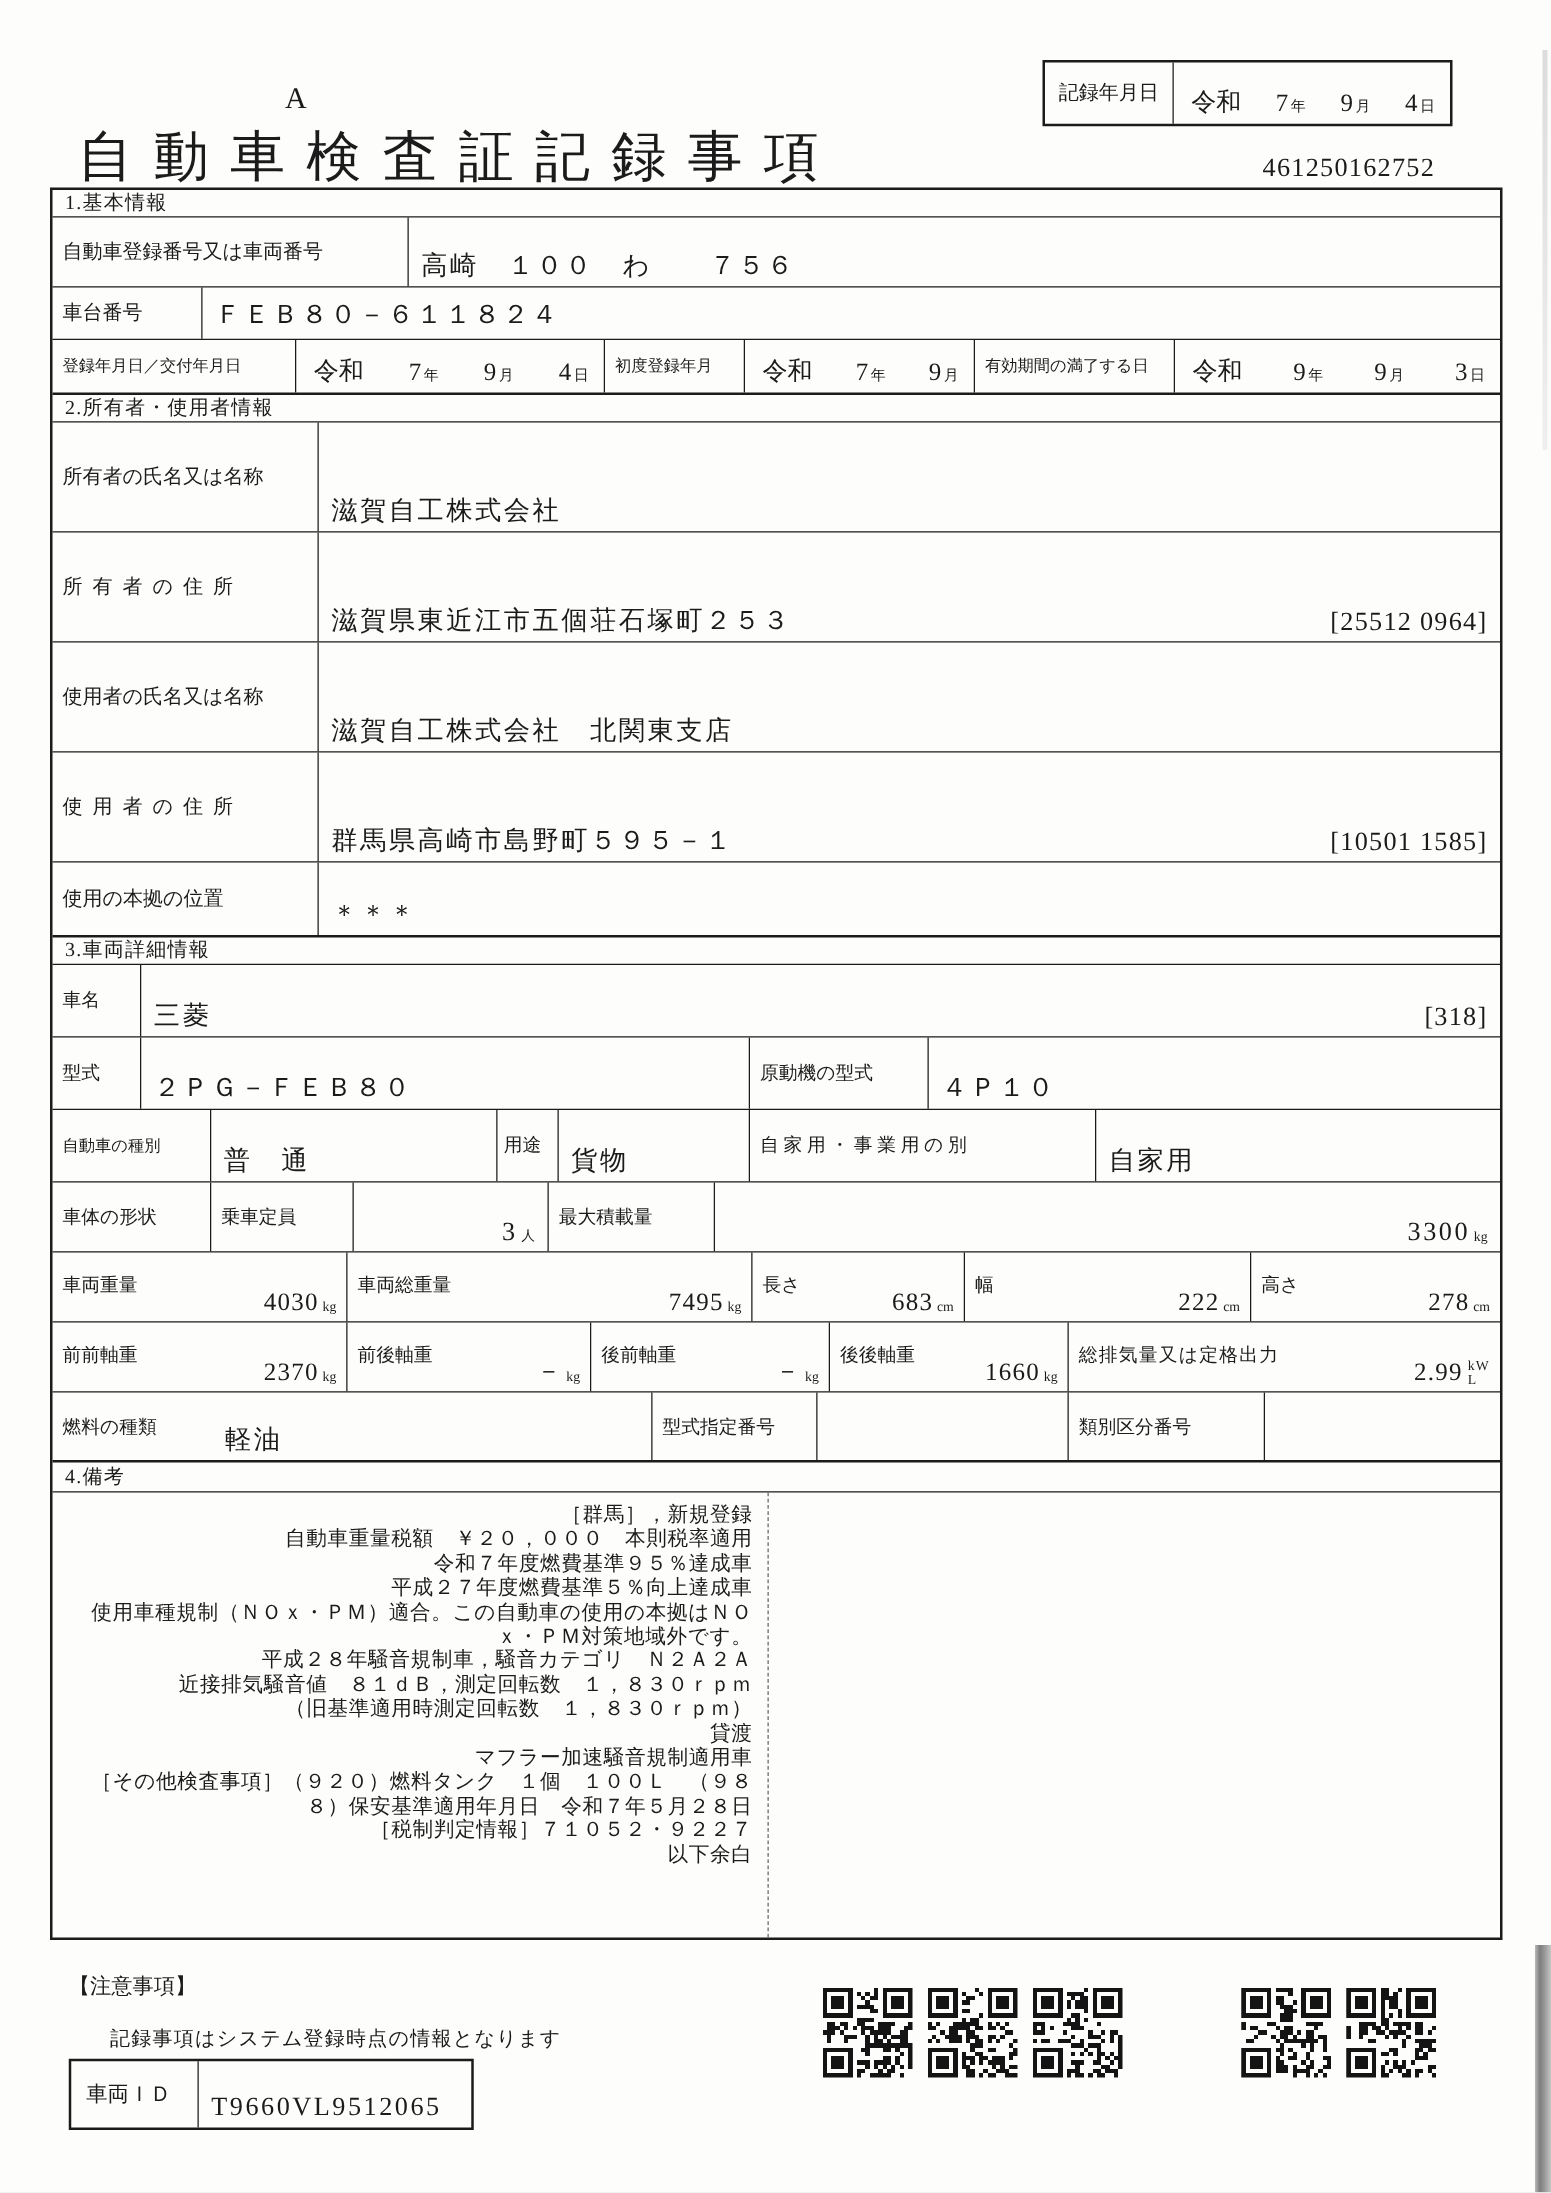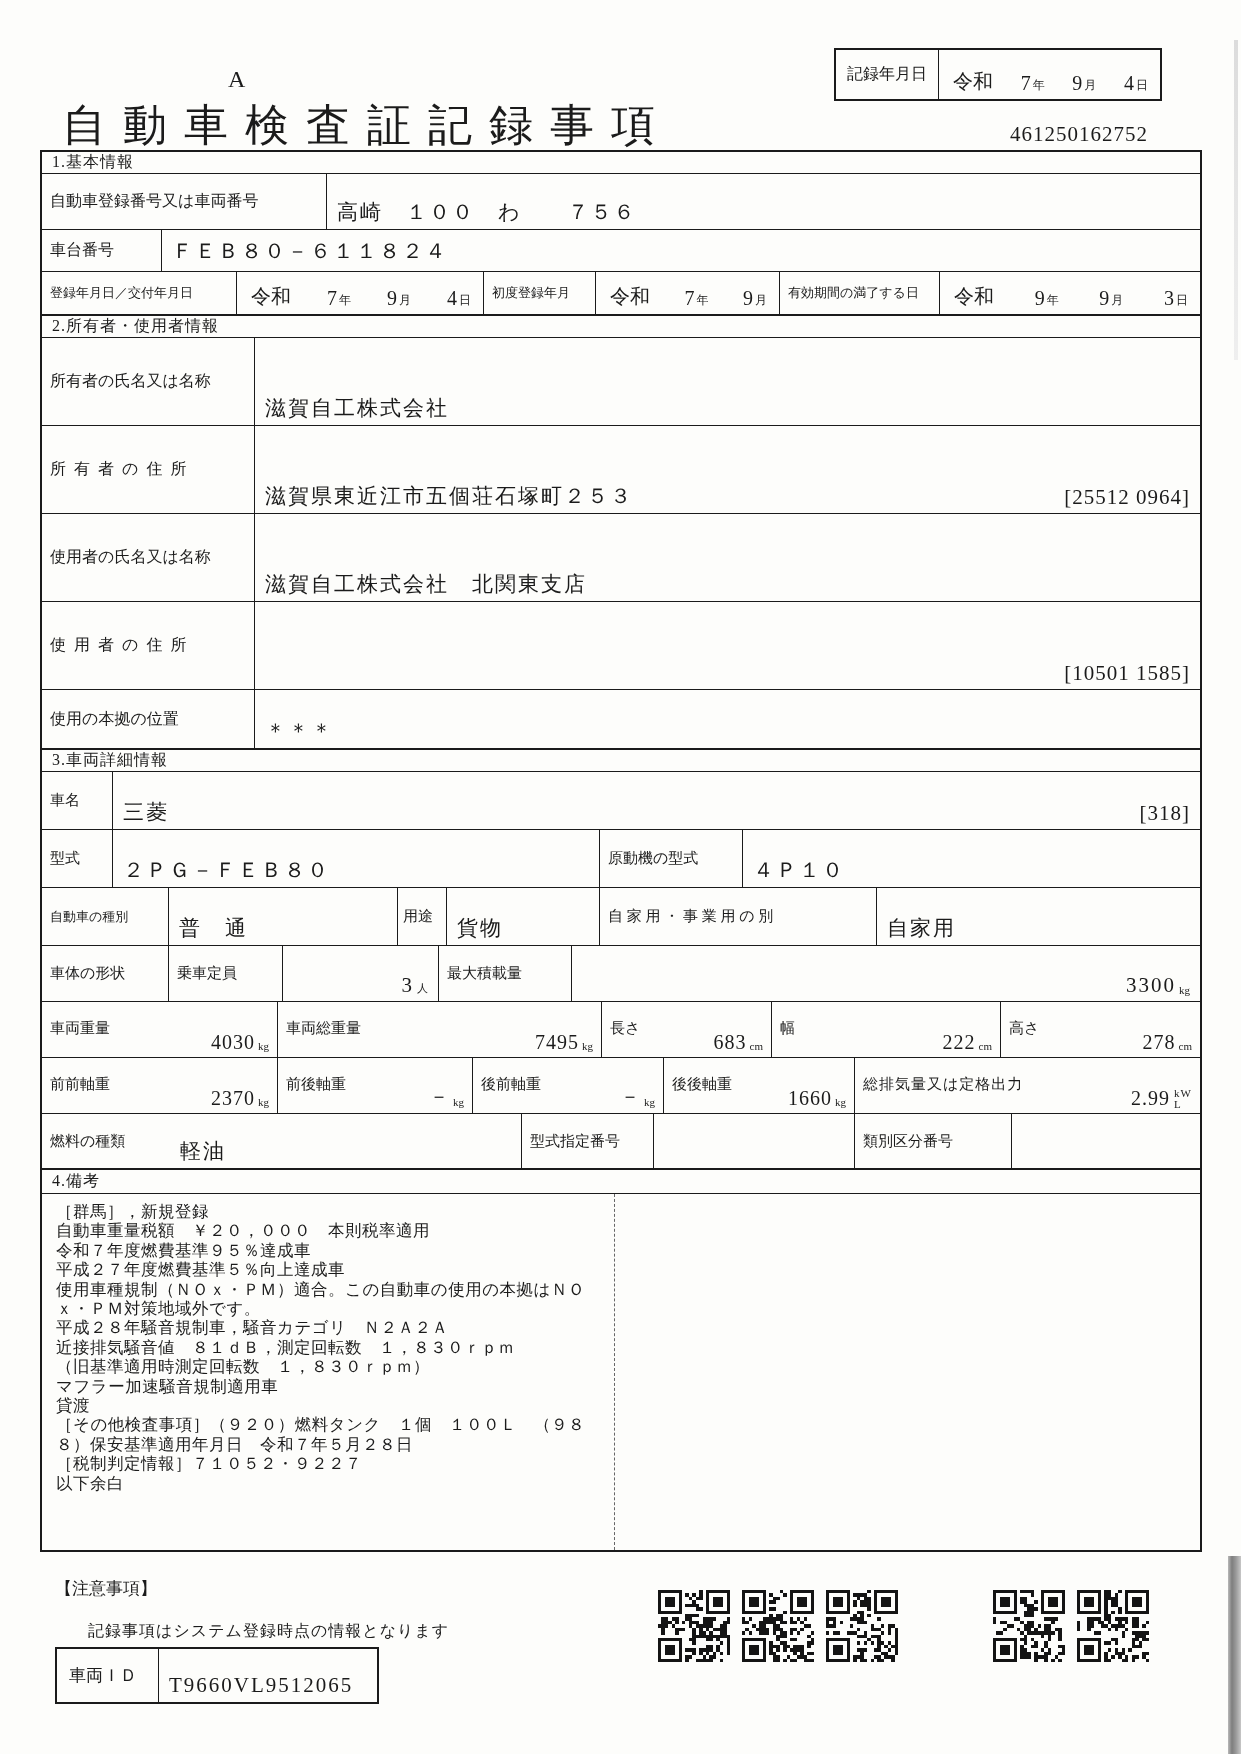--- a/index.html
+++ b/index.html
@@ -30,21 +30,21 @@
   .date{display:flex;align-items:flex-end;justify-content:space-between;padding:3px 12px 4px 14px;font-size:20px;}
   .dg{display:flex;align-items:flex-end;}
   .du{font-size:12px;margin-left:2px;padding-bottom:1px;}
   
   .pair{padding:0 8px 3px 8px;display:flex;}
   .plab{font-size:15px;align-self:center;white-space:nowrap;}
   .pnum{margin-left:auto;align-self:flex-end;display:flex;align-items:flex-end;font-size:20px;letter-spacing:1px;}
   .ustack{display:flex;flex-direction:column;align-items:flex-start;font-size:11px;line-height:11px;margin-left:4px;}
   
   .remarks-wrap{display:flex;}
-  .rleft{width:573px;border-right:1px dashed #666;padding:8px 12px 8px 14px;box-sizing:border-box;}
+  .rleft{width:573px;border-right:1px dashed #666;padding:8px 12px 8px 14px;box-sizing:border-box;text-align:right;}
   .rright{flex:1;}
   .rline{font-size:16.5px;line-height:19.4px;letter-spacing:0.5px;white-space:pre-wrap;word-break:break-all;}
   
   .notice-title{position:absolute;left:55px;top:1577px;font-size:17px;}
   .notice-body{position:absolute;left:88px;top:1621px;font-size:16px;letter-spacing:1px;}
   .vidbox{position:absolute;left:55px;top:1647px;width:320px;height:53px;border:2px solid #1b1b1b;display:flex;}
   .vidbox .vlab{width:102px;border-right:1px solid #1b1b1b;display:flex;align-items:center;padding-left:12px;font-size:17px;box-sizing:border-box;}
   .vidbox .vval{flex:1;display:flex;align-items:flex-end;padding:0 0 4px 10px;font-size:21px;letter-spacing:2px;}
   .qr{position:absolute;width:72px;height:72px;}
   .qr svg{display:block;width:100%;height:100%;}
@@ -157,20 +157,21 @@
     </div>
 
     <div class="row" style="height:88px">
       <div class="cell lab" style="width:213px">使用者の氏名又は名称</div>
       <div class="cell val" style="flex:1">滋賀自工株式会社　北関東支店</div>
     </div>
 
     <div class="row" style="height:88px">
       <div class="cell lab" style="width:213px;letter-spacing:2px">使 用 者 の 住 所</div>
       <div class="cell val" style="flex:1">
+        <span>群馬県高崎市島野町５９５－１</span>
         <span class="code">[10501 1585]</span>
       </div>
     </div>
 
     <div class="row thick" style="height:60px">
       <div class="cell lab" style="width:213px">使用の本拠の位置</div>
       <div class="cell val" style="flex:1">＊＊＊</div>
     </div>
 
     <div class="row sechead" style="height:22px">3.車両詳細情報</div>
@@ -306,22 +307,22 @@
     <div class="row remarks-wrap" style="height:356px">
       <div class="rleft">
           <div class="rline">［群馬］，新規登録</div>
           <div class="rline">自動車重量税額　￥２０，０００　本則税率適用</div>
           <div class="rline">令和７年度燃費基準９５％達成車</div>
           <div class="rline">平成２７年度燃費基準５％向上達成車</div>
           <div class="rline">使用車種規制（ＮＯｘ・ＰＭ）適合。この自動車の使用の本拠はＮＯｘ・ＰＭ対策地域外です。</div>
           <div class="rline">平成２８年騒音規制車，騒音カテゴリ　Ｎ２Ａ２Ａ</div>
           <div class="rline">近接排気騒音値　８１ｄＢ，測定回転数　１，８３０ｒｐｍ</div>
           <div class="rline">（旧基準適用時測定回転数　１，８３０ｒｐｍ）</div>
+          <div class="rline">貸渡</div>
           <div class="rline">マフラー加速騒音規制適用車</div>
-          <div class="rline">貸渡</div>
           <div class="rline">［その他検査事項］（９２０）燃料タンク　１個　１００Ｌ　（９８８）保安基準適用年月日　令和７年５月２８日</div>
           <div class="rline">［税制判定情報］７１０５２・９２２７</div>
           <div class="rline">以下余白</div>
         </div>
       <div class="rright"></div>
     </div>
 
   </div>
 
   <div class="notice-title">【注意事項】</div>

